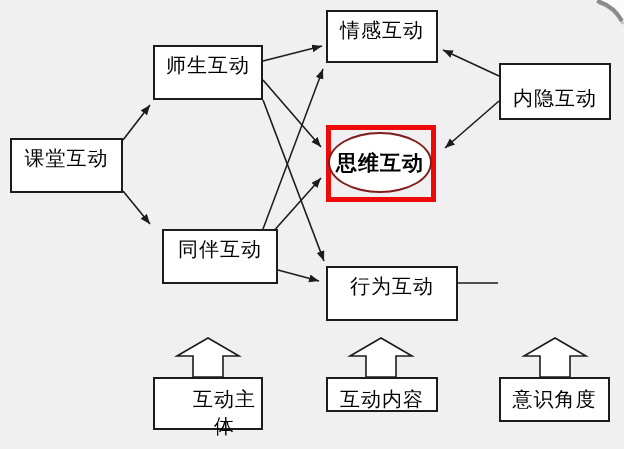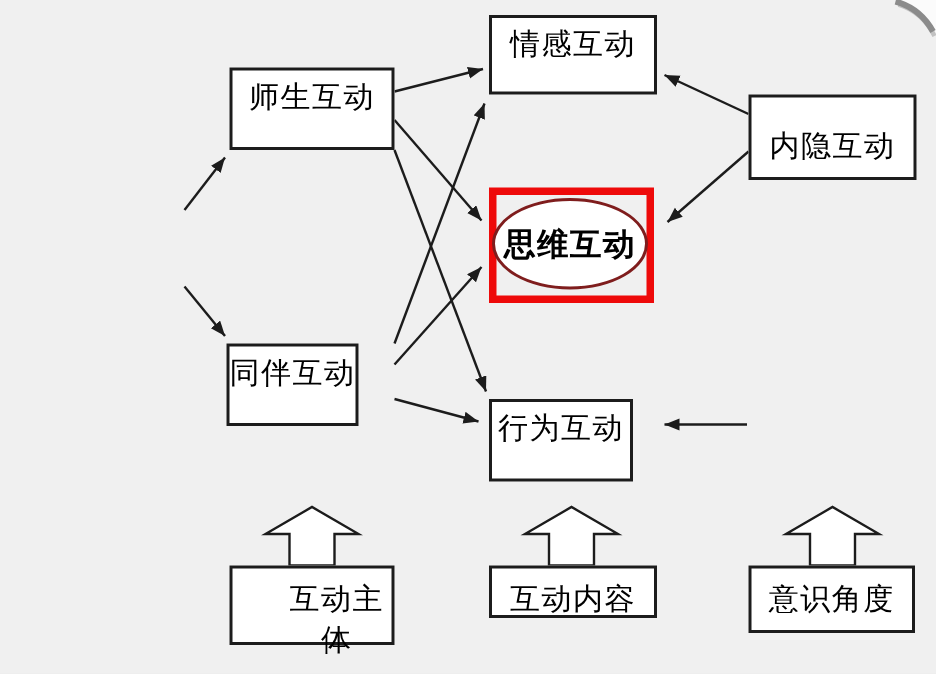--- a/index.html
+++ b/index.html
@@ -55,24 +55,24 @@
     background:#ffffff;
     display:flex;align-items:center;justify-content:center;
     font-size:21px;
     font-weight:bold;
     letter-spacing:1px;
     color:#000000;
   }
   
   .n-classroom{left:10px;top:138px;width:113px;height:55px;}
   .n-teacher{left:153px;top:45px;width:110px;height:55px;}
-  .n-peer{left:151px;top:229px;width:88px;height:55px;}
+  .n-peer{left:162px;top:229px;width:116px;height:55px;}
   .n-emotional{left:326px;top:10px;width:112px;height:53px;}
   .n-implicit{left:499px;top:63px;width:112px;height:57px;padding-top:22px;font-family:Liberation Serif, serif;}
-  .n-behavioral{left:326px;top:266px;width:96px;height:55px;}
+  .n-behavioral{left:326px;top:266px;width:132px;height:55px;}
   .n-explicit{left:499px;top:266px;width:111px;height:55px;}
   .b-subject{left:153px;top:377px;width:110px;height:53px;padding-left:33px;}
   .b-content{left:326px;top:377px;width:112px;height:35px;}
   .b-consciousness{left:499px;top:377px;width:111px;height:45px;}
 </style>
 </head>
 <body>
 
 <div class="stage">
 
@@ -106,20 +106,23 @@
       <polygon points="540,377 540,356 524,356 555,338 586,356 570,356 570,377"></polygon>
     </g>
 
     <g>
       <path d="M 597 0 L 624 0 L 624 22 C 617 9 608 3 597 0 Z" fill="#fbfbfb"></path>
       <path d="M 599 3 C 609 6 617 12 623 24" stroke="#c2c2c2" stroke-width="3" fill="none"></path>
       <path d="M 597 1 C 608 4 616 10 622 21" stroke="#8b8b8b" stroke-width="4" fill="none"></path>
     </g>
   </svg>
 
+  <div class="node n-classroom">
+    <span>课堂互动</span>
+  </div>
   <div class="node n-teacher">
     <span>师生互动</span>
   </div>
   <div class="node n-peer">
     <span>同伴互动</span>
   </div>
   <div class="node n-emotional">
     <span>情感互动</span>
   </div>
   <div class="node n-implicit">

